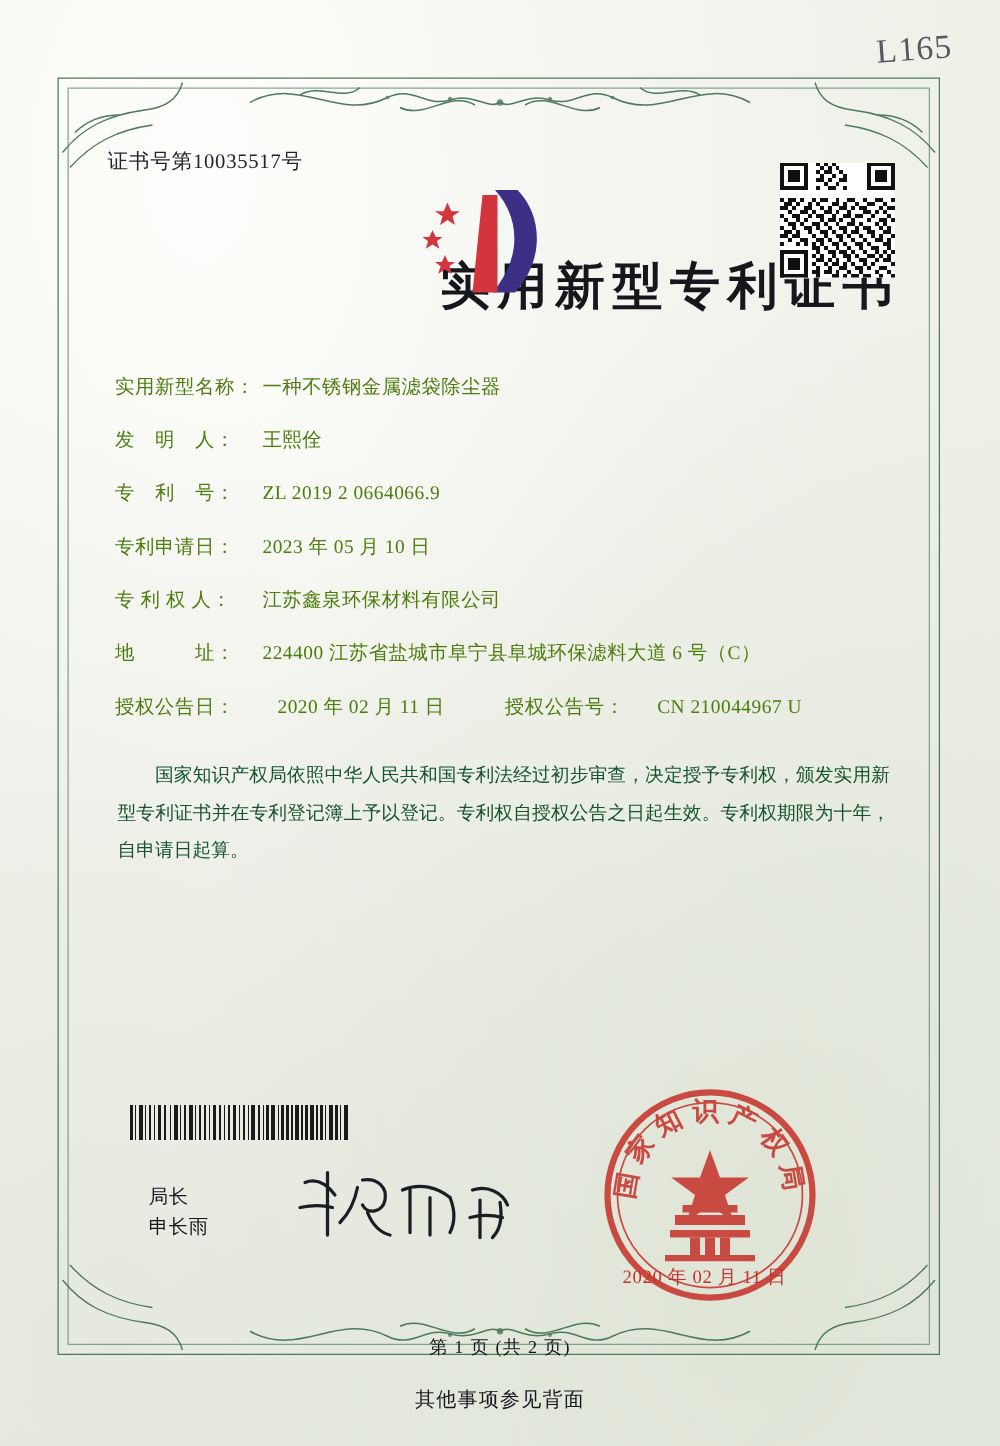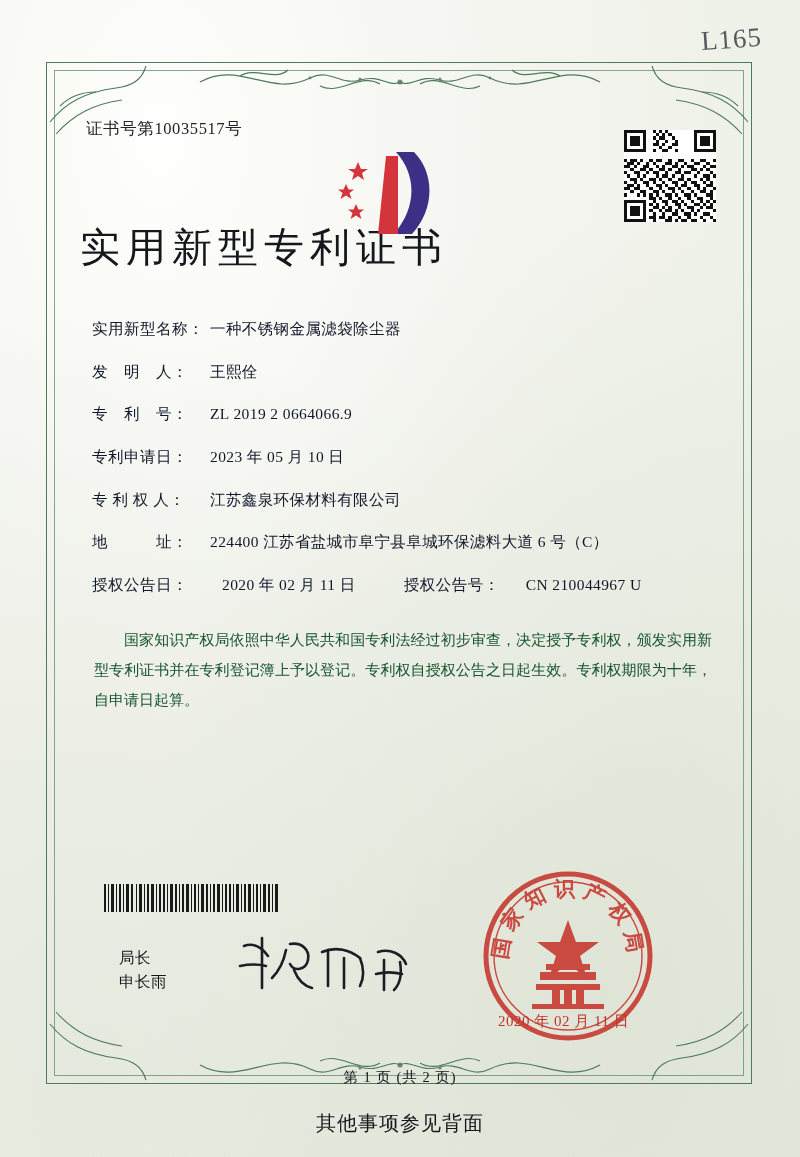--- a/index.html
+++ b/index.html
@@ -109,37 +109,37 @@
   
   .qr {
     position: absolute;
     right: 4px;
     top: 40px;
     width: 92px;
     height: 92px;
     background: #fff;
   }
   .title {
-    text-align: left;
+    text-align: right;
     font-family: "DejaVu Serif", "Liberation Serif", serif;
-    font-weight: normal;
+    font-weight: bold;
     font-size: 40px;
     letter-spacing: 6px;
     color: #15171c;
-    margin-top: 80px;
+    margin-top: 61px;
   }
   .fields {
     margin-top: 44px;
     padding-left: 12px;
   }
   .field-row {
     display: flex;
     align-items: baseline;
     font-size: 15.5px;
-    color: #0f172a;
+    color: #4d7c0f;
     margin-bottom: 22.5px;
     line-height: 1.3;
   }
   .field-label {
     width: 118px;
     flex: 0 0 118px;
     letter-spacing: 0.5px;
     white-space: nowrap;
   }
   .field-value {
@@ -218,21 +218,21 @@
     font-size: 14.5px;
     color: #15171c;
     letter-spacing: 1px;
   }
   .footer-note {
     position: absolute;
     left: 0;
     right: 0;
     top: 1110px;
     text-align: center;
-    font-size: 20px;
+    font-size: 16px;
     color: #15171c;
     letter-spacing: 1px;
   }
 </style>
 </head>
 <body>
 
 <div class="page">
   <div class="paper"></div>
 

